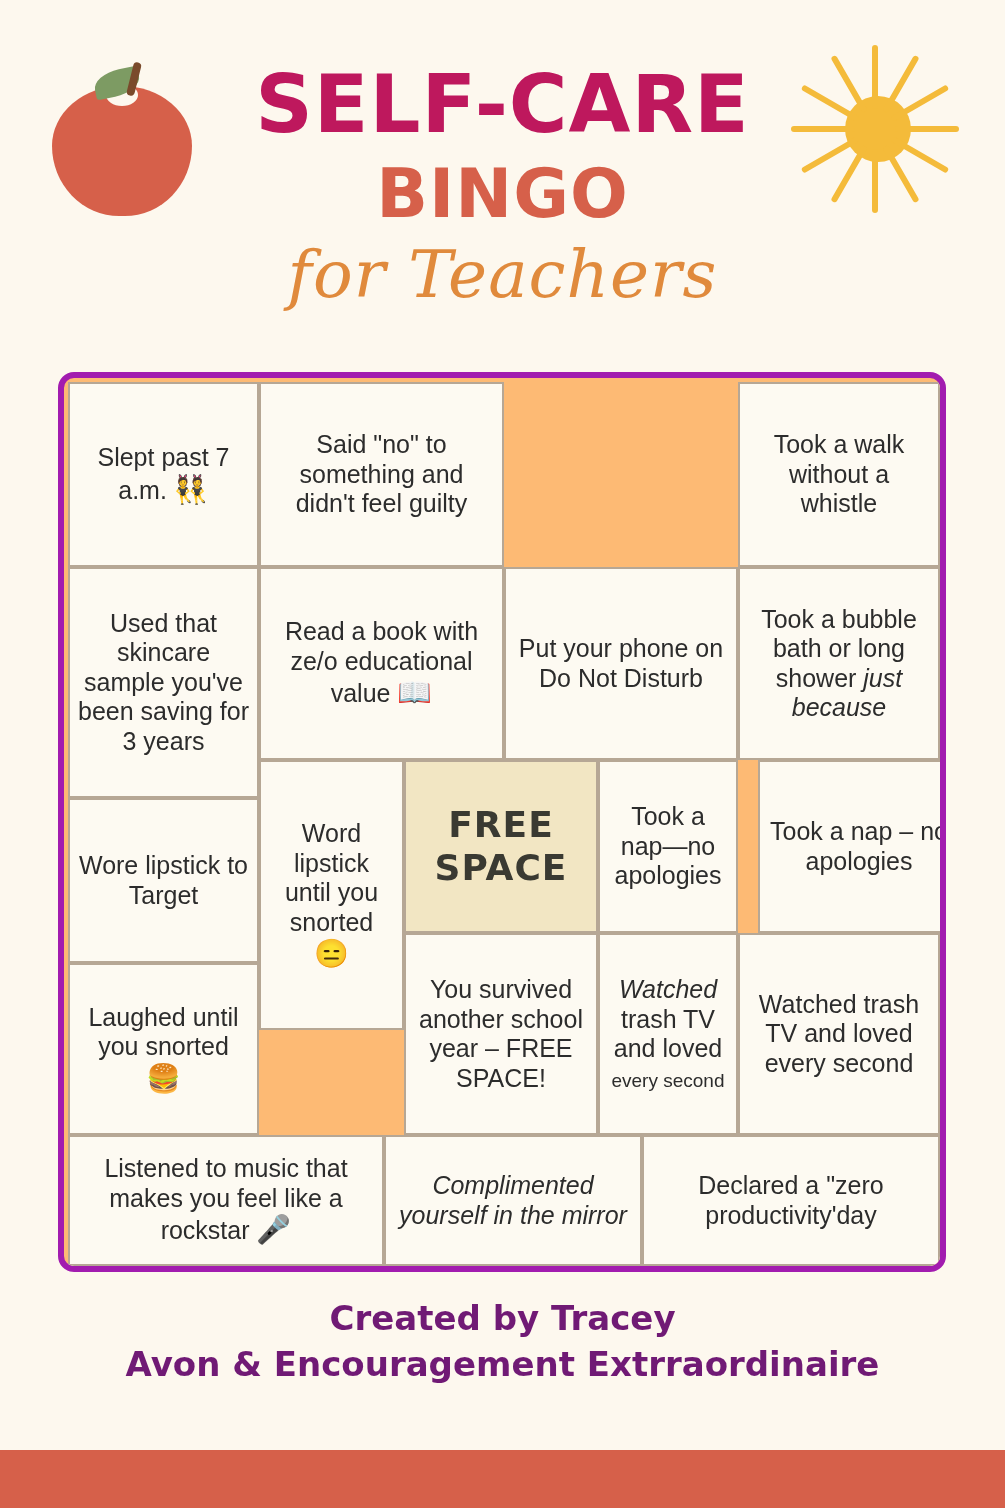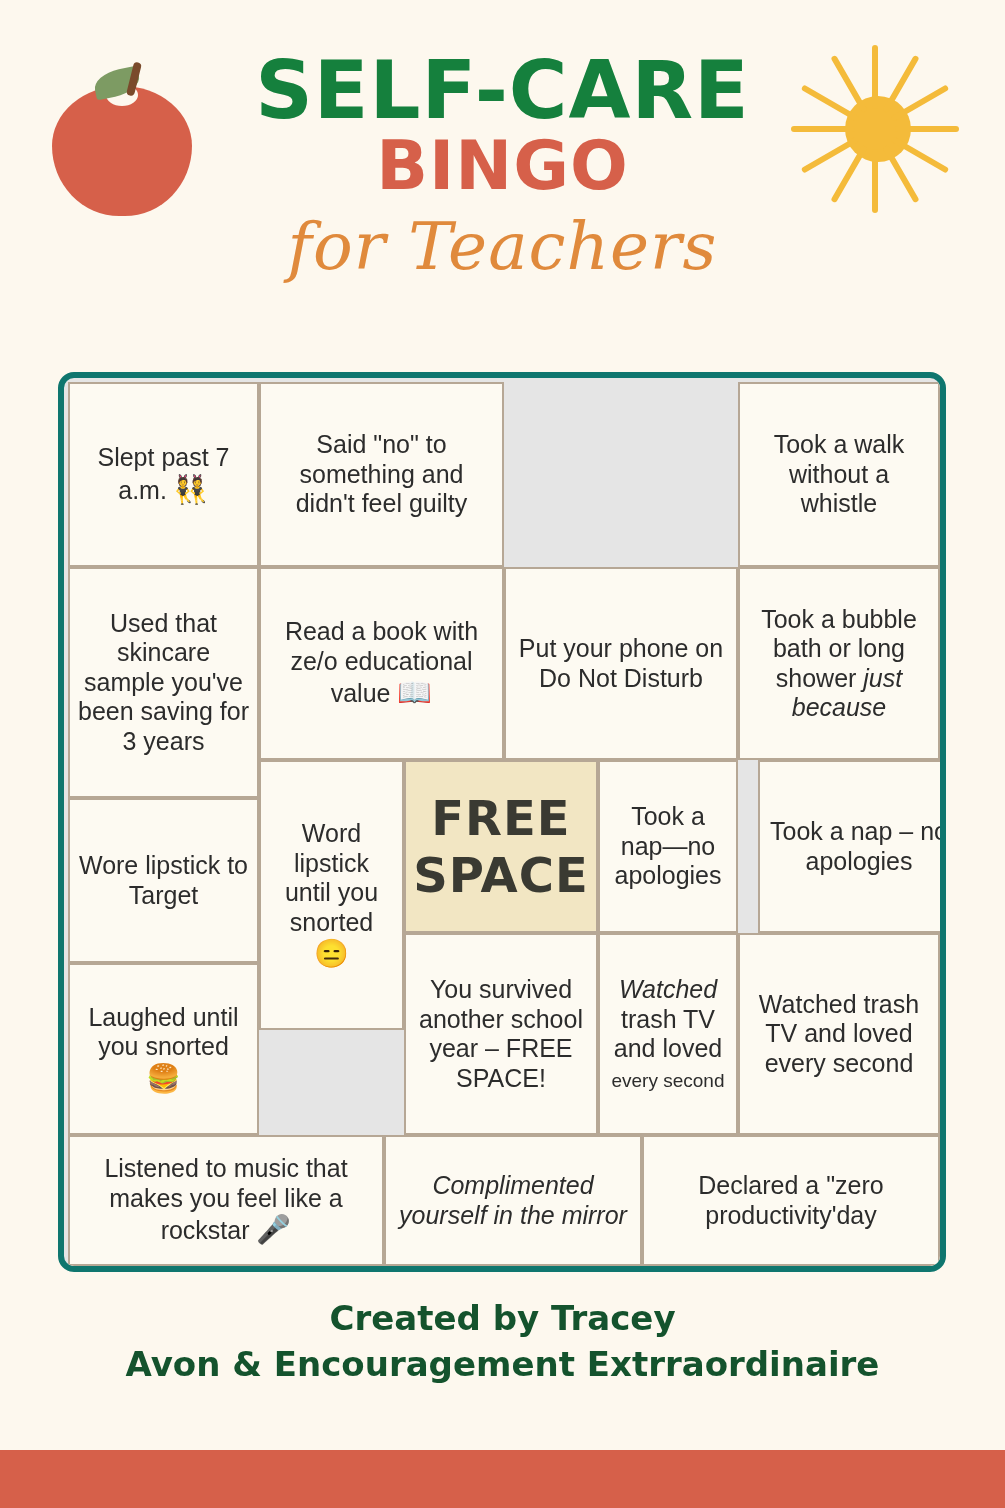--- a/index.html
+++ b/index.html
@@ -33,22 +33,22 @@
     left: 0;
     width: 1005px;
     text-align: center;
   }
   .title-main {
     font-family: "DejaVu Sans", sans-serif;
     font-weight: bold;
     font-size: 80px;
     line-height: 0.98;
     letter-spacing: 1px;
-    color: #15803d;
-    margin: 0;
+    color: #be185d;
+    margin: 14px;
   }
   .title-line2 {
     font-family: "DejaVu Sans", sans-serif;
     font-weight: bold;
     font-size: 68px;
     line-height: 1.05;
     letter-spacing: 1px;
     color: #d6604a;
     margin: 0;
   }
@@ -138,24 +138,24 @@
     transform-origin: 50% 50%;
   }
 
   
   .card {
     position: absolute;
     left: 58px;
     top: 372px;
     width: 888px;
     height: 900px;
-    border: 6px solid #0f766e;
+    border: 6px solid #a21caf;
     border-radius: 16px;
     box-sizing: border-box;
-    background: #e5e5e5;
+    background: #fdba74;
     overflow: hidden;
   }
   .cell {
     position: absolute;
     box-sizing: border-box;
     border: 2px solid #b6a795;
     background: #fdfaf2;
     display: flex;
     align-items: center;
     justify-content: center;
@@ -163,36 +163,36 @@
     padding: 6px 8px;
     color: #2c2c2c;
     font-family: "Liberation Sans", sans-serif;
     font-size: 25px;
     line-height: 1.18;
   }
   .cell.free {
     background: #f2e6c3;
     font-family: "DejaVu Sans", sans-serif;
     font-weight: bold;
-    font-size: 48px;
+    font-size: 36px;
     letter-spacing: 1px;
     color: #3a3a32;
   }
   .cell .it { font-style: italic; }
   .cell .small { font-size: 19px; }
   .cell .em { font-size: 28px; }
 
   
   .footer {
     position: absolute;
     left: 0;
     top: 1298px;
     width: 1005px;
     text-align: center;
-    color: #14532d;
+    color: #701a75;
     font-family: "DejaVu Sans", sans-serif;
     font-weight: bold;
   }
   .footer-line1 { font-size: 34px; }
   .footer-line2 { font-size: 34px; margin-top: 6px; }
 
   .bottom-bar {
     position: absolute;
     left: 0;
     bottom: 0;

